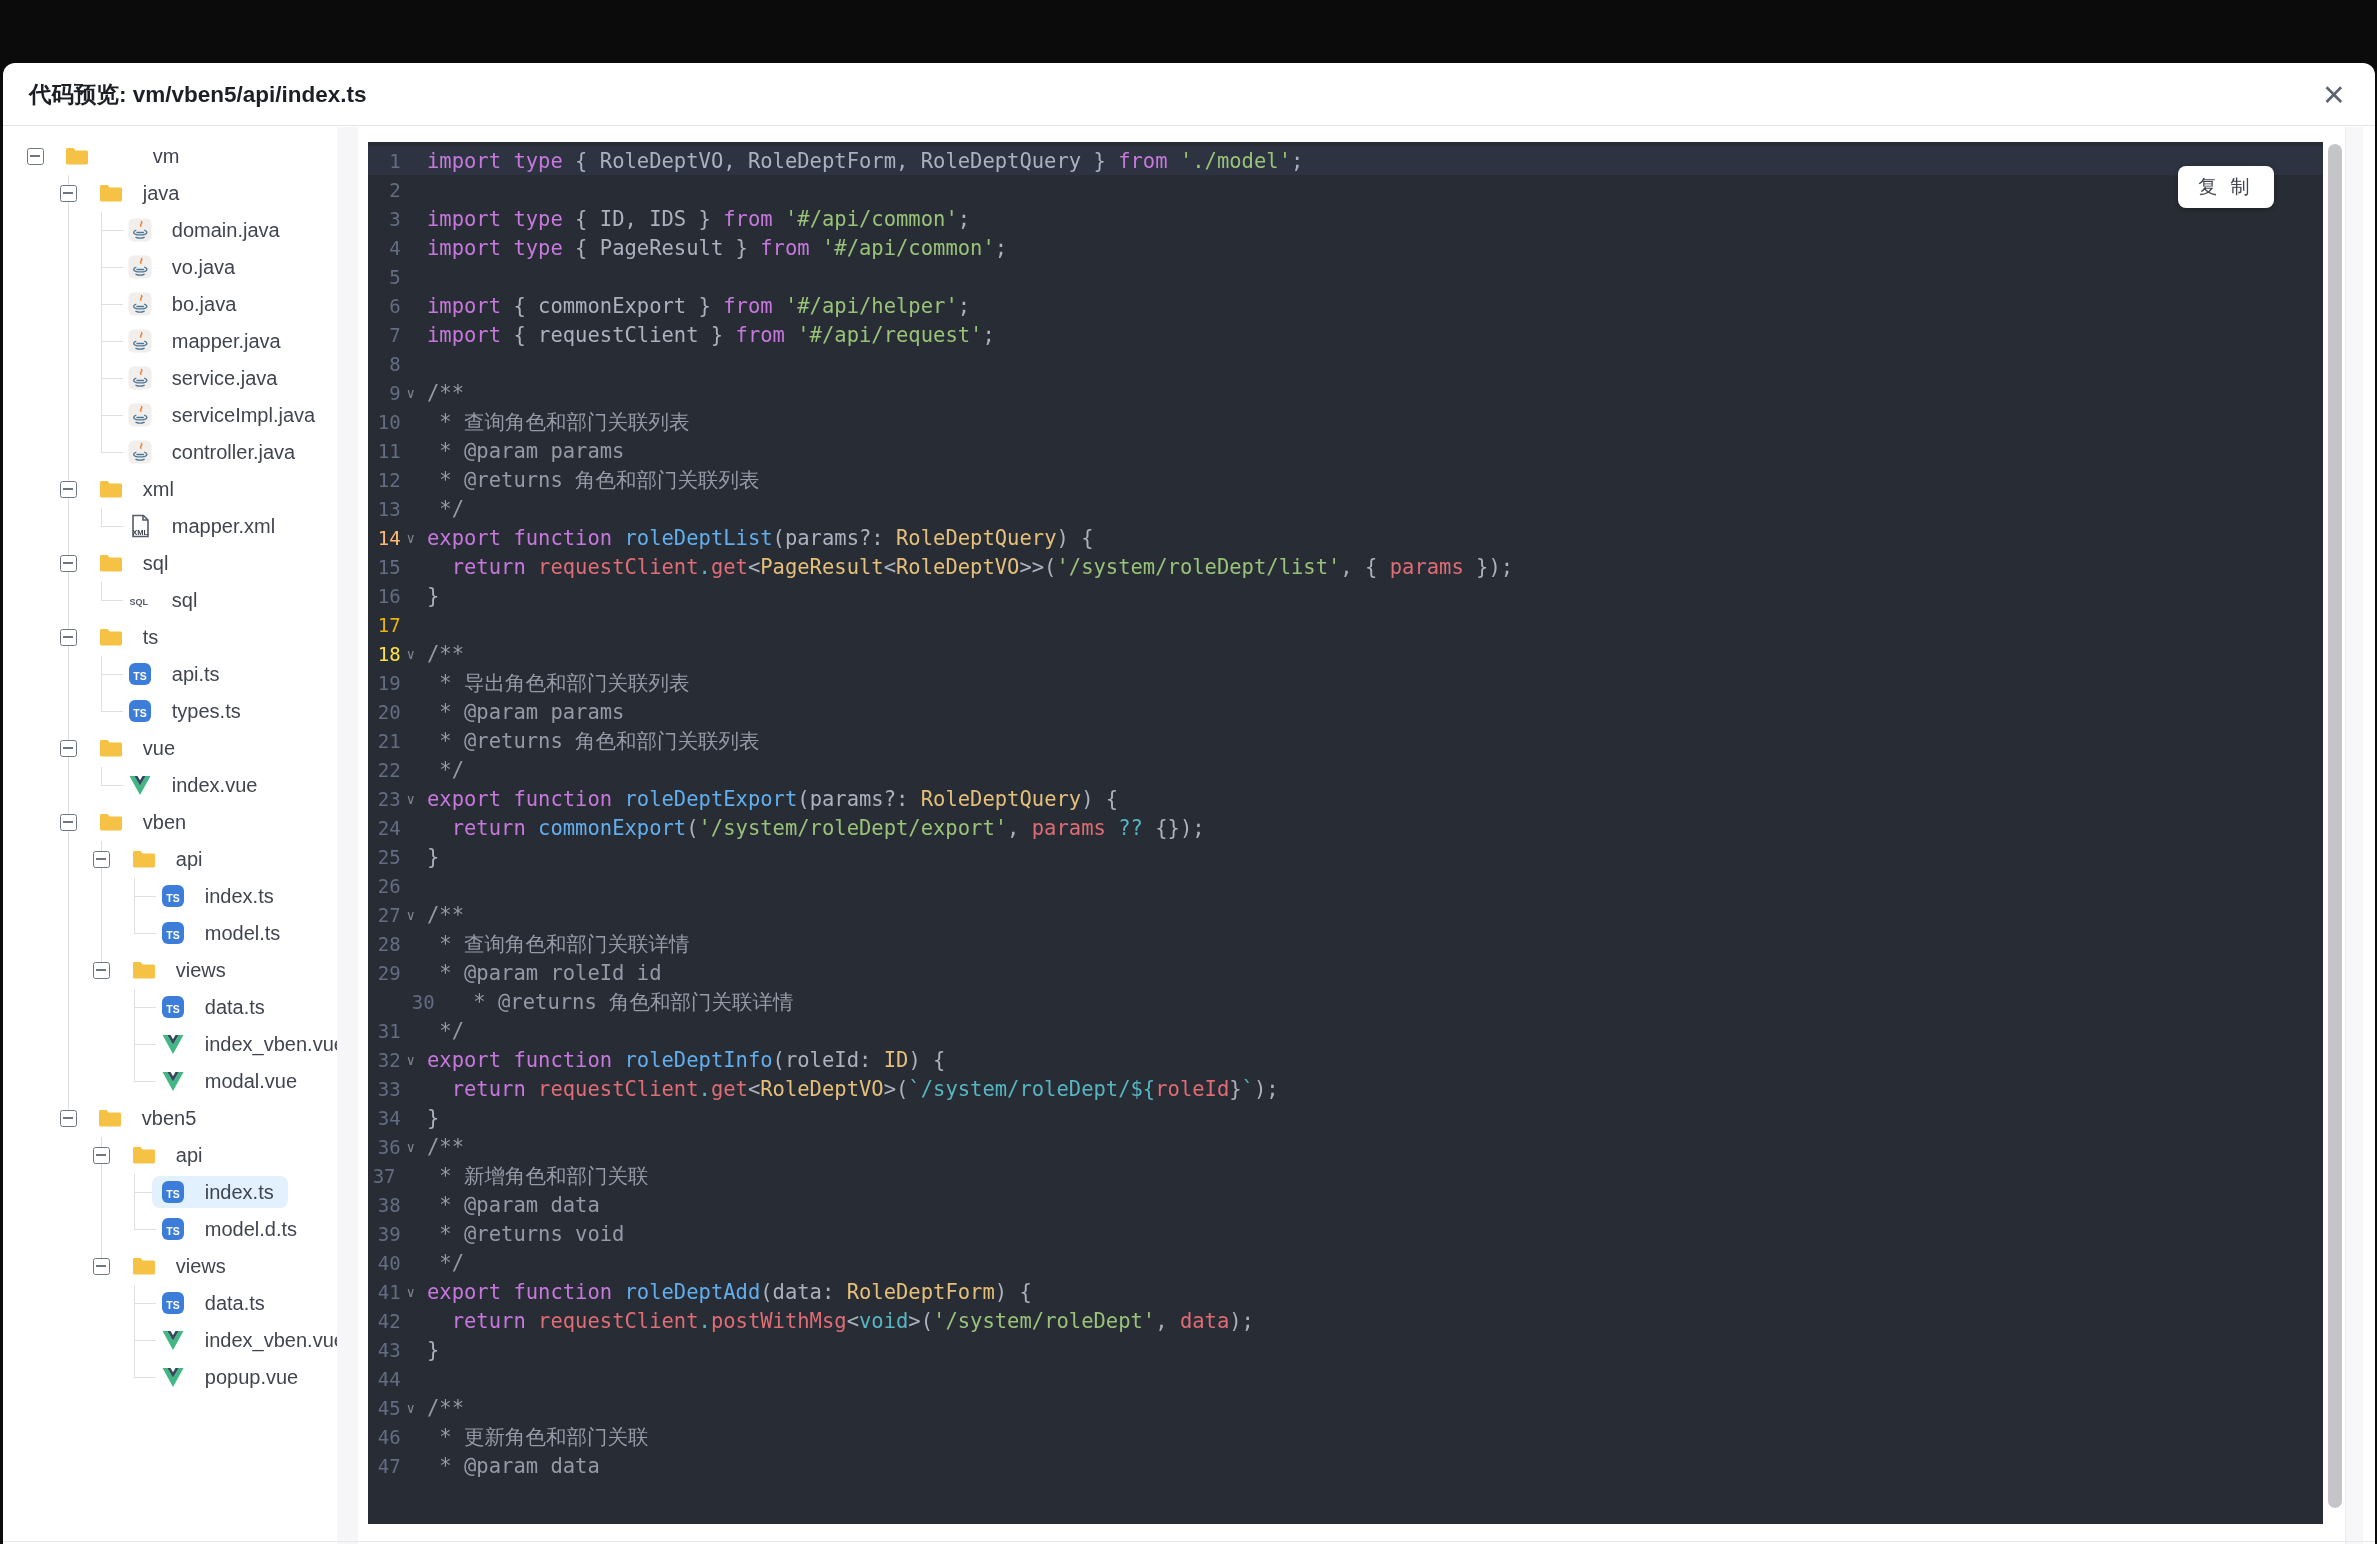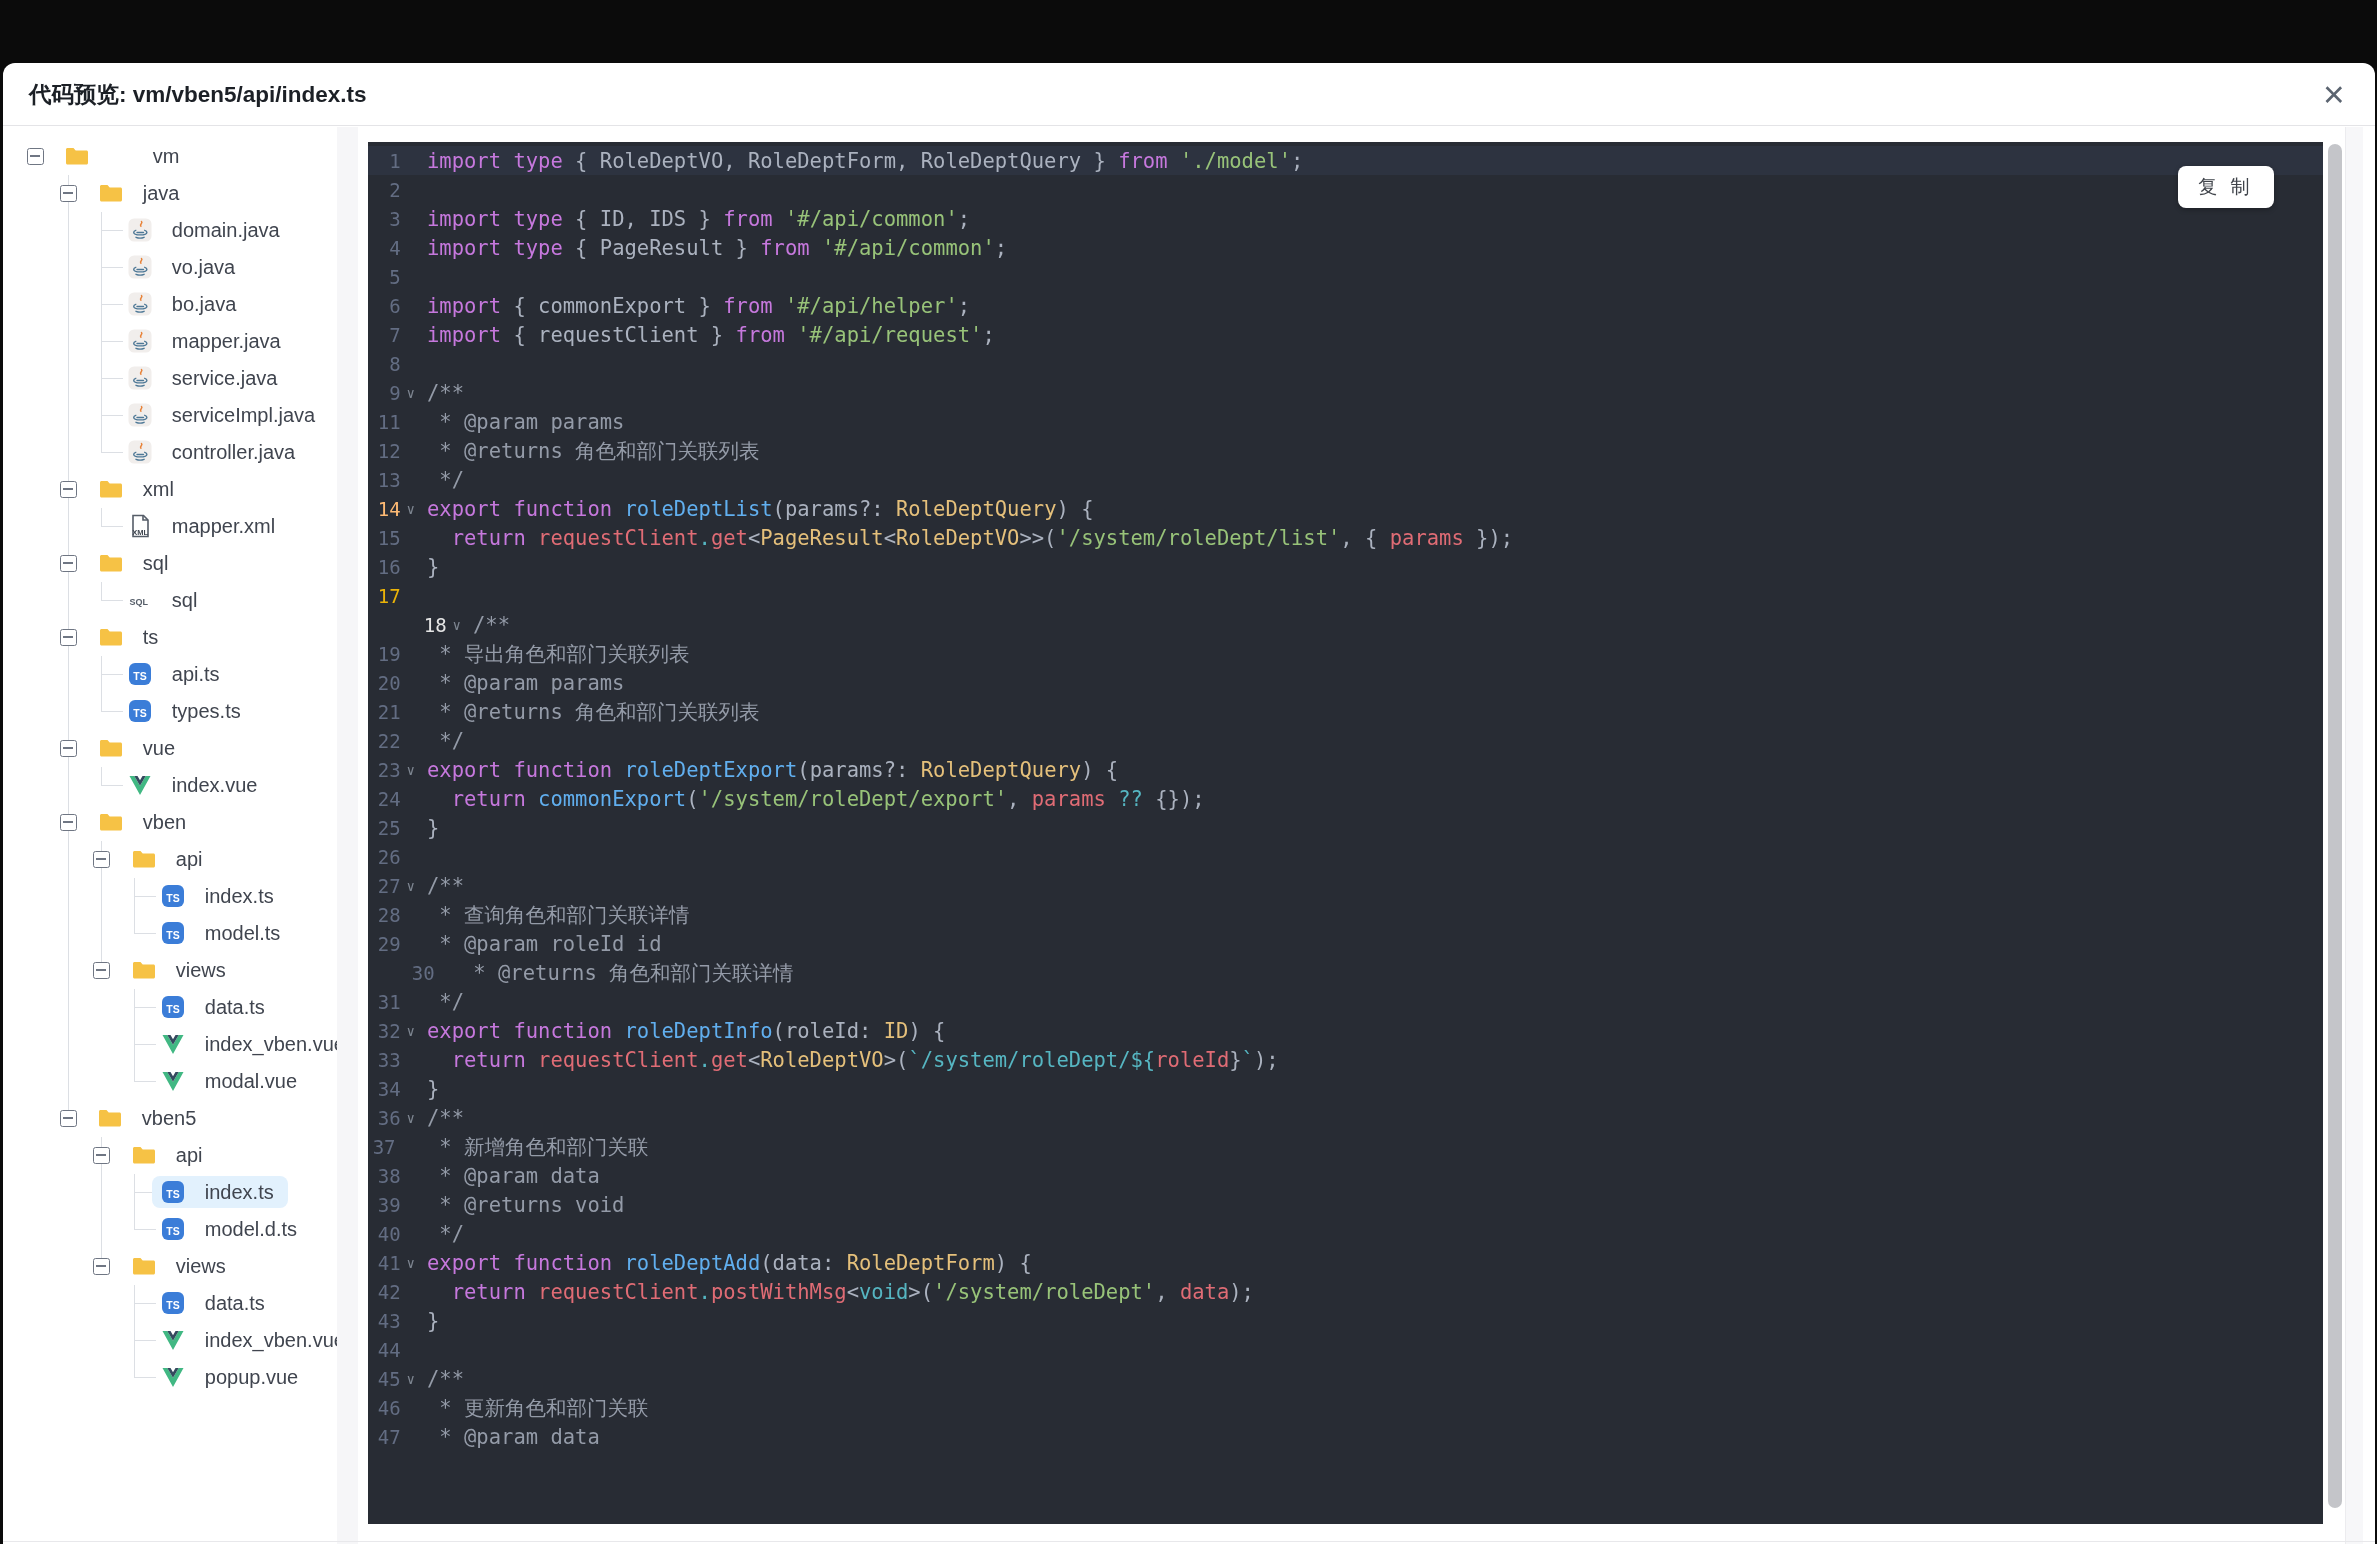--- a/index.html
+++ b/index.html
@@ -586,20 +586,25 @@
             <span class="gut" style="color: rgb(99, 109, 131);">8</span>
             <span class="fold"></span>
             <span class="ctext"></span>
           </div>
           <div class="code-line">
             <span class="gut" style="color: rgb(99, 109, 131);">9</span>
             <span class="fold">∨</span>
             <span class="ctext"><span style="color: rgb(148, 155, 168);">/**</span></span>
           </div>
           <div class="code-line">
+            <span class="gut" style="color: rgb(99, 109, 131);">10</span>
+            <span class="fold"></span>
+            <span class="ctext"><span style="color: rgb(148, 155, 168);"> * 查询角色和部门关联列表</span></span>
+          </div>
+          <div class="code-line">
             <span class="gut" style="color: rgb(99, 109, 131);">11</span>
             <span class="fold"></span>
             <span class="ctext"><span style="color: rgb(148, 155, 168);"> * @param params</span></span>
           </div>
           <div class="code-line">
             <span class="gut" style="color: rgb(99, 109, 131);">12</span>
             <span class="fold"></span>
             <span class="ctext"><span style="color: rgb(148, 155, 168);"> * @returns 角色和部门关联列表</span></span>
           </div>
           <div class="code-line">
@@ -621,21 +626,21 @@
             <span class="gut" style="color: rgb(99, 109, 131);">16</span>
             <span class="fold"></span>
             <span class="ctext"><span style="color: rgb(171, 178, 191);">}</span></span>
           </div>
           <div class="code-line">
             <span class="gut" style="color: #eab308;">17</span>
             <span class="fold"></span>
             <span class="ctext"></span>
           </div>
           <div class="code-line">
-            <span class="gut" style="color: #e5e5e5; margin-left: 46px;">18</span>
+            <span class="gut" style="color: #fde047;">18</span>
             <span class="fold">∨</span>
             <span class="ctext"><span style="color: rgb(148, 155, 168);">/**</span></span>
           </div>
           <div class="code-line">
             <span class="gut" style="color: rgb(99, 109, 131);">19</span>
             <span class="fold"></span>
             <span class="ctext"><span style="color: rgb(148, 155, 168);"> * 导出角色和部门关联列表</span></span>
           </div>
           <div class="code-line">
             <span class="gut" style="color: rgb(99, 109, 131);">20</span>

